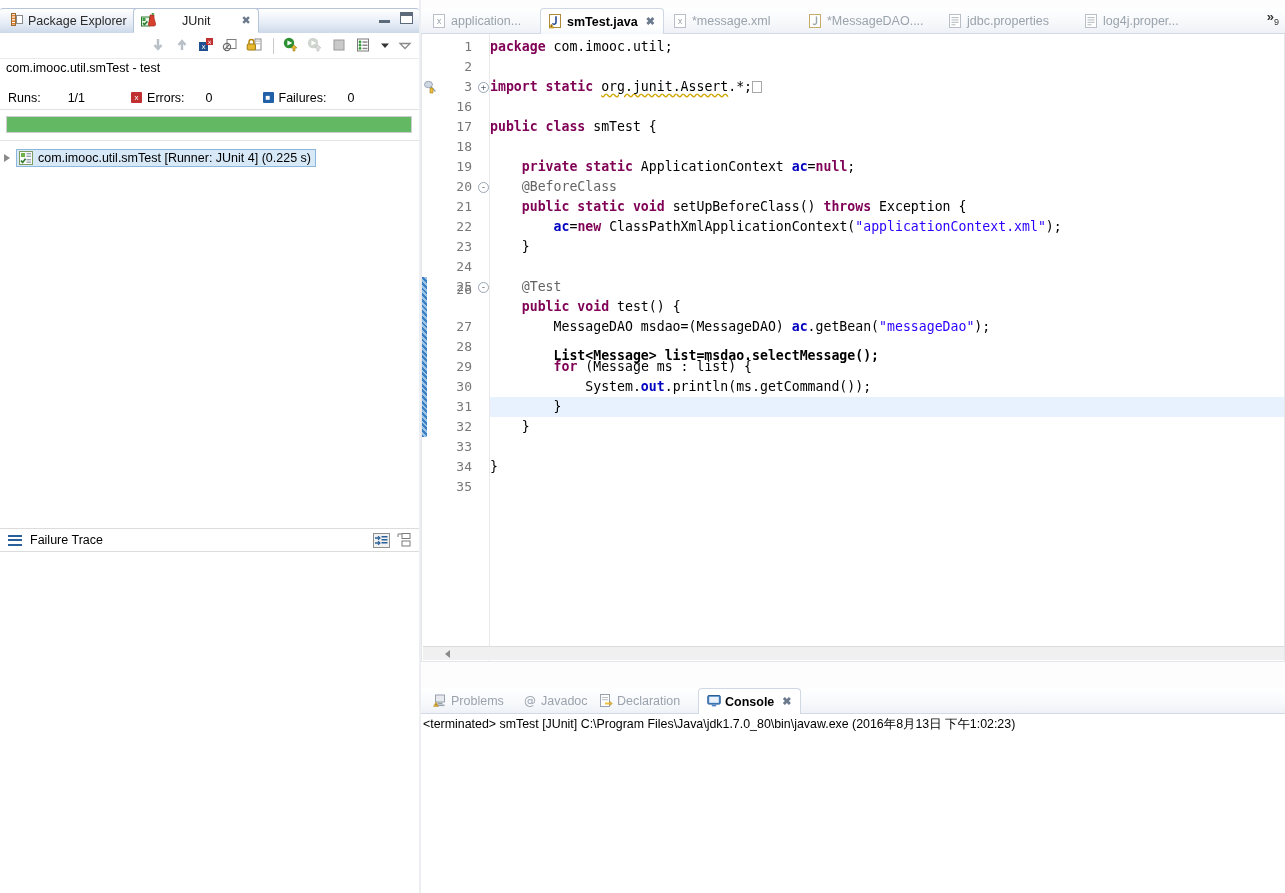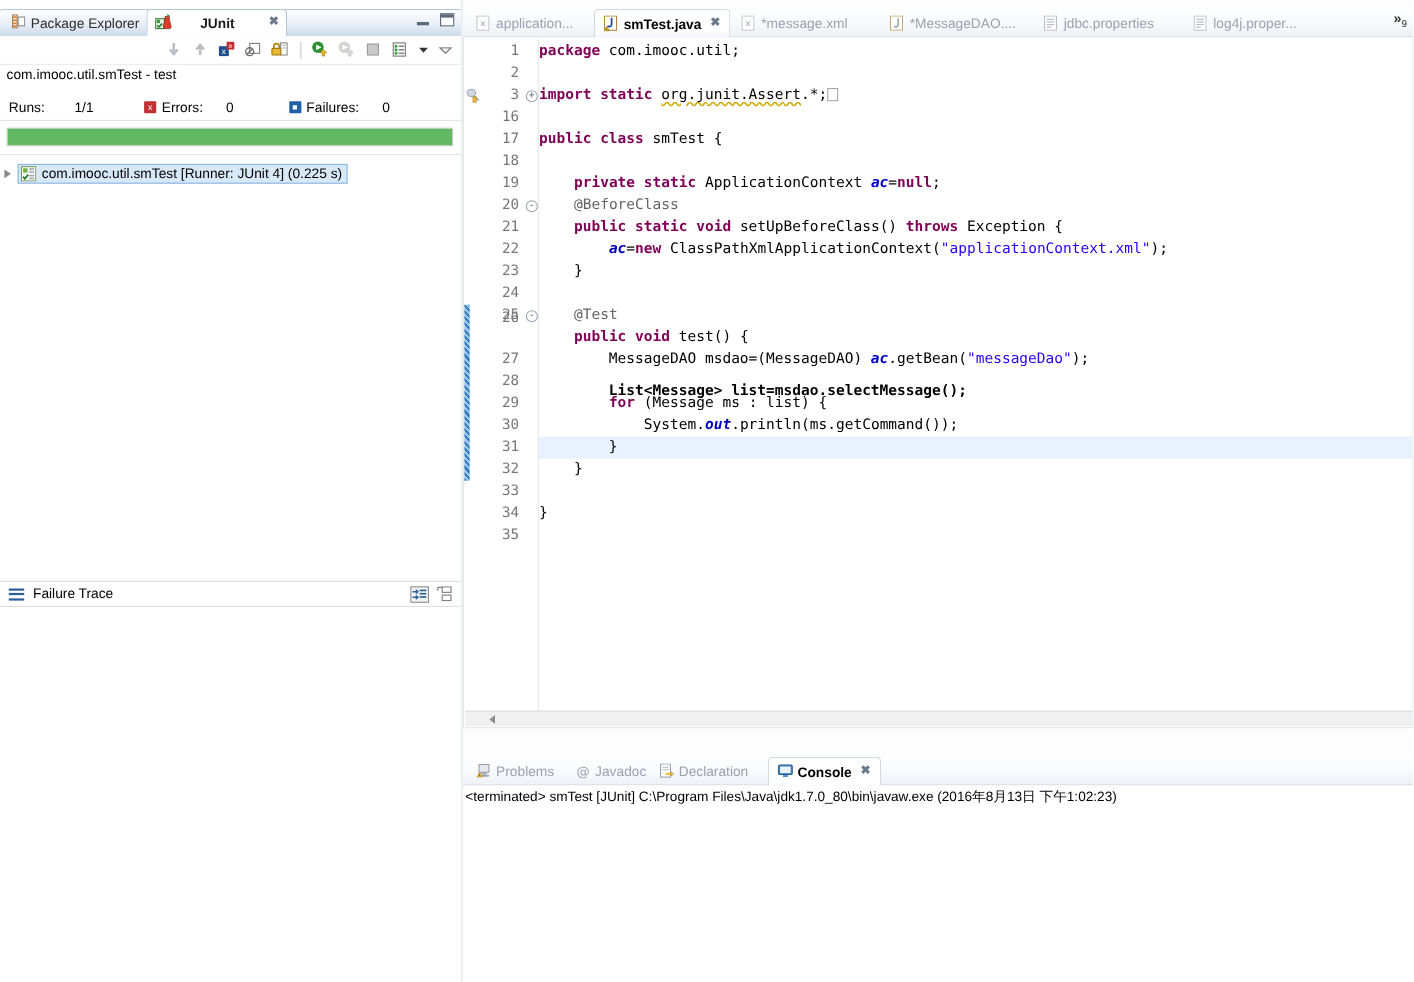--- a/index.html
+++ b/index.html
@@ -34,21 +34,21 @@
     padding: 0 7px;
     font-size: 12.5px; color: #1a1a1a; white-space: nowrap;
     cursor: default;
   }
   .vtab.inactive { color: #2b2b2b; }
   .vtab.active {
     background: #ffffff;
     border: 1px solid #b6c4d6;
     border-bottom: 1px solid #ffffff;
     border-radius: 4px 4px 0 0;
-    font-weight: bold;
+    font-weight: normal;
     gap: 28px;
   }
   .tab-close {
     font-size: 11px; color: #6b7a8c; margin-left: 3px; line-height: 1;
   }
   .win-btns {
     position: absolute; right: 6px; top: 4px; display: flex; gap: 10px; align-items: center;
   }
   .ico-min { width: 11px; height: 9px; border-bottom: 3px solid #5d6a7a; }
   .ico-max { width: 13px; height: 12px; border: 1.6px solid #5d6a7a; background:#fff;}
@@ -184,21 +184,21 @@
     position:absolute; left:56px; width:11px; height:11px; border:1px solid #9aa6b2;
     border-radius: 50%; font-size: 9px; line-height: 9px; text-align:center; color:#55606b;
     background:#fff; font-family:"DejaVu Sans Mono",monospace;
   }
   .hl-line {
     position:absolute; left:68px; right:0; height:20px; background:#e8f2fe;
   }
   .kw { color: #7f0055; font-weight: bold; }
   .str { color: #2a00ff; }
   .ann { color: #646464; }
-  .stfld { color: #0000c0; font-style: italic; font-weight: bold; }
+  .stfld { color: #0000c0; font-weight: bold; }
   .warnunder {
     text-decoration: underline; text-decoration-style: wavy;
     text-decoration-color: #d2a400; text-underline-offset: 2px;
   }
   .collapsed-box {
     display:inline-block; width:10px; height:12px; border:1px solid #a8a8a8;
     vertical-align: -2px; background:#fff;
   }
   .ed-hscroll {
     position:absolute; left:1px; bottom:1px; width:862px; height:14px;

